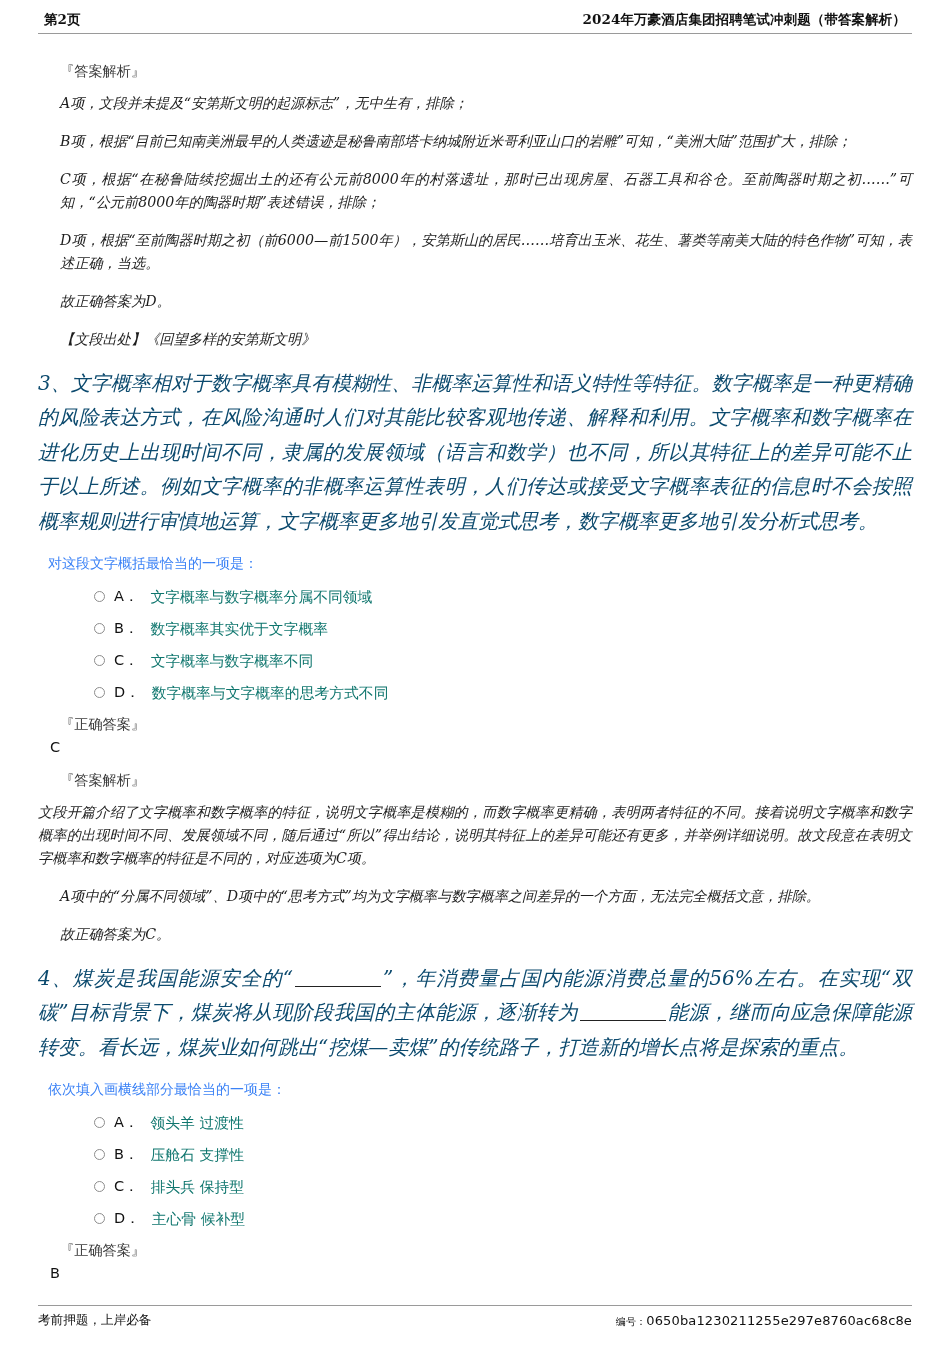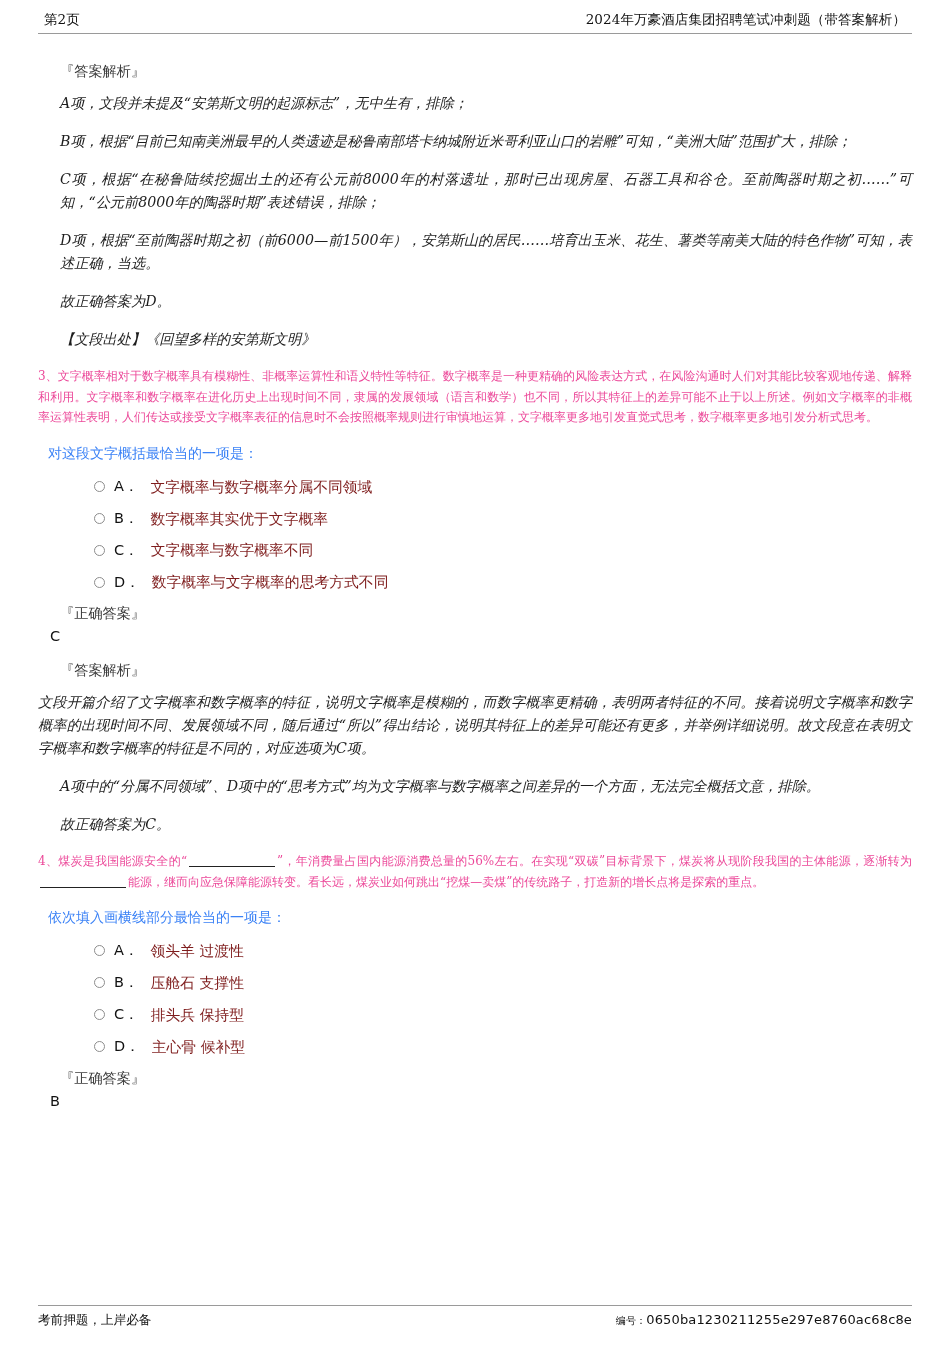--- a/index.html
+++ b/index.html
@@ -26,20 +26,21 @@
   
   .page-header {
     display: flex;
     align-items: flex-end;
     justify-content: space-between;
     padding: 11px 6px 4px 6px;
     border-bottom: 1px solid #9a9a9a;
     font-size: 13.5px;
     color: #111;
     letter-spacing: 0.1px;
+    font-weight: bold;
   }
   .header-left { white-space: nowrap; }
   .header-right { white-space: nowrap; }
 
   
   .content {
     padding-top: 18px;
     font-size: 14.2px;
     line-height: 1.62;
     color: #1d1d1d;
@@ -61,23 +62,24 @@
     padding-left: 12px;
     margin: 0 0 10px 0;
     font-size: 14.5px;
     font-family: "DejaVu Sans", "Liberation Sans", sans-serif;
     color: #111;
   }
   .para-q {
     margin: 0 0 14px 0;
     text-align: justify;
     text-justify: inter-ideograph;
-    font-size: 12px;
+    font-size: 20px;
     line-height: 1.72;
-    color: #ec4899;
+    color: #0c4a6e;
+    font-style: italic;
   }
   .prompt {
     margin: 0 0 10px 0;
     padding-left: 10px;
     font-size: 14px;
     color: #3b82f6;
   }
 
   
   .options {
@@ -101,40 +103,40 @@
     background: #fff;
     margin-right: 9px;
     flex: 0 0 auto;
   }
   .opt-letter {
     font-family: "DejaVu Sans", "Liberation Sans", sans-serif;
     font-size: 14.5px;
     margin-right: 12px;
     color: #111;
   }
-  .opt-text { color: #7f1d1d; }
+  .opt-text { color: #0f766e; }
 
   .blank {
     display: inline-block;
     width: 86px;
     border-bottom: 1.2px solid #222;
     vertical-align: -2px;
     margin: 0 2px;
   }
 
   
   .page-footer {
     position: absolute;
     left: 38px;
     right: 38px;
     bottom: 16px;
     border-top: 1px solid #9a9a9a;
     padding-top: 6px;
     display: flex;
-    align-items: flex-start;
+    align-items: center;
     justify-content: space-between;
     font-size: 12.6px;
     color: #111;
   }
   .footer-code {
     font-family: "DejaVu Sans", "Liberation Sans", sans-serif;
     font-size: 13px;
     letter-spacing: 0.15px;
   }
   .footer-code .code-label {

